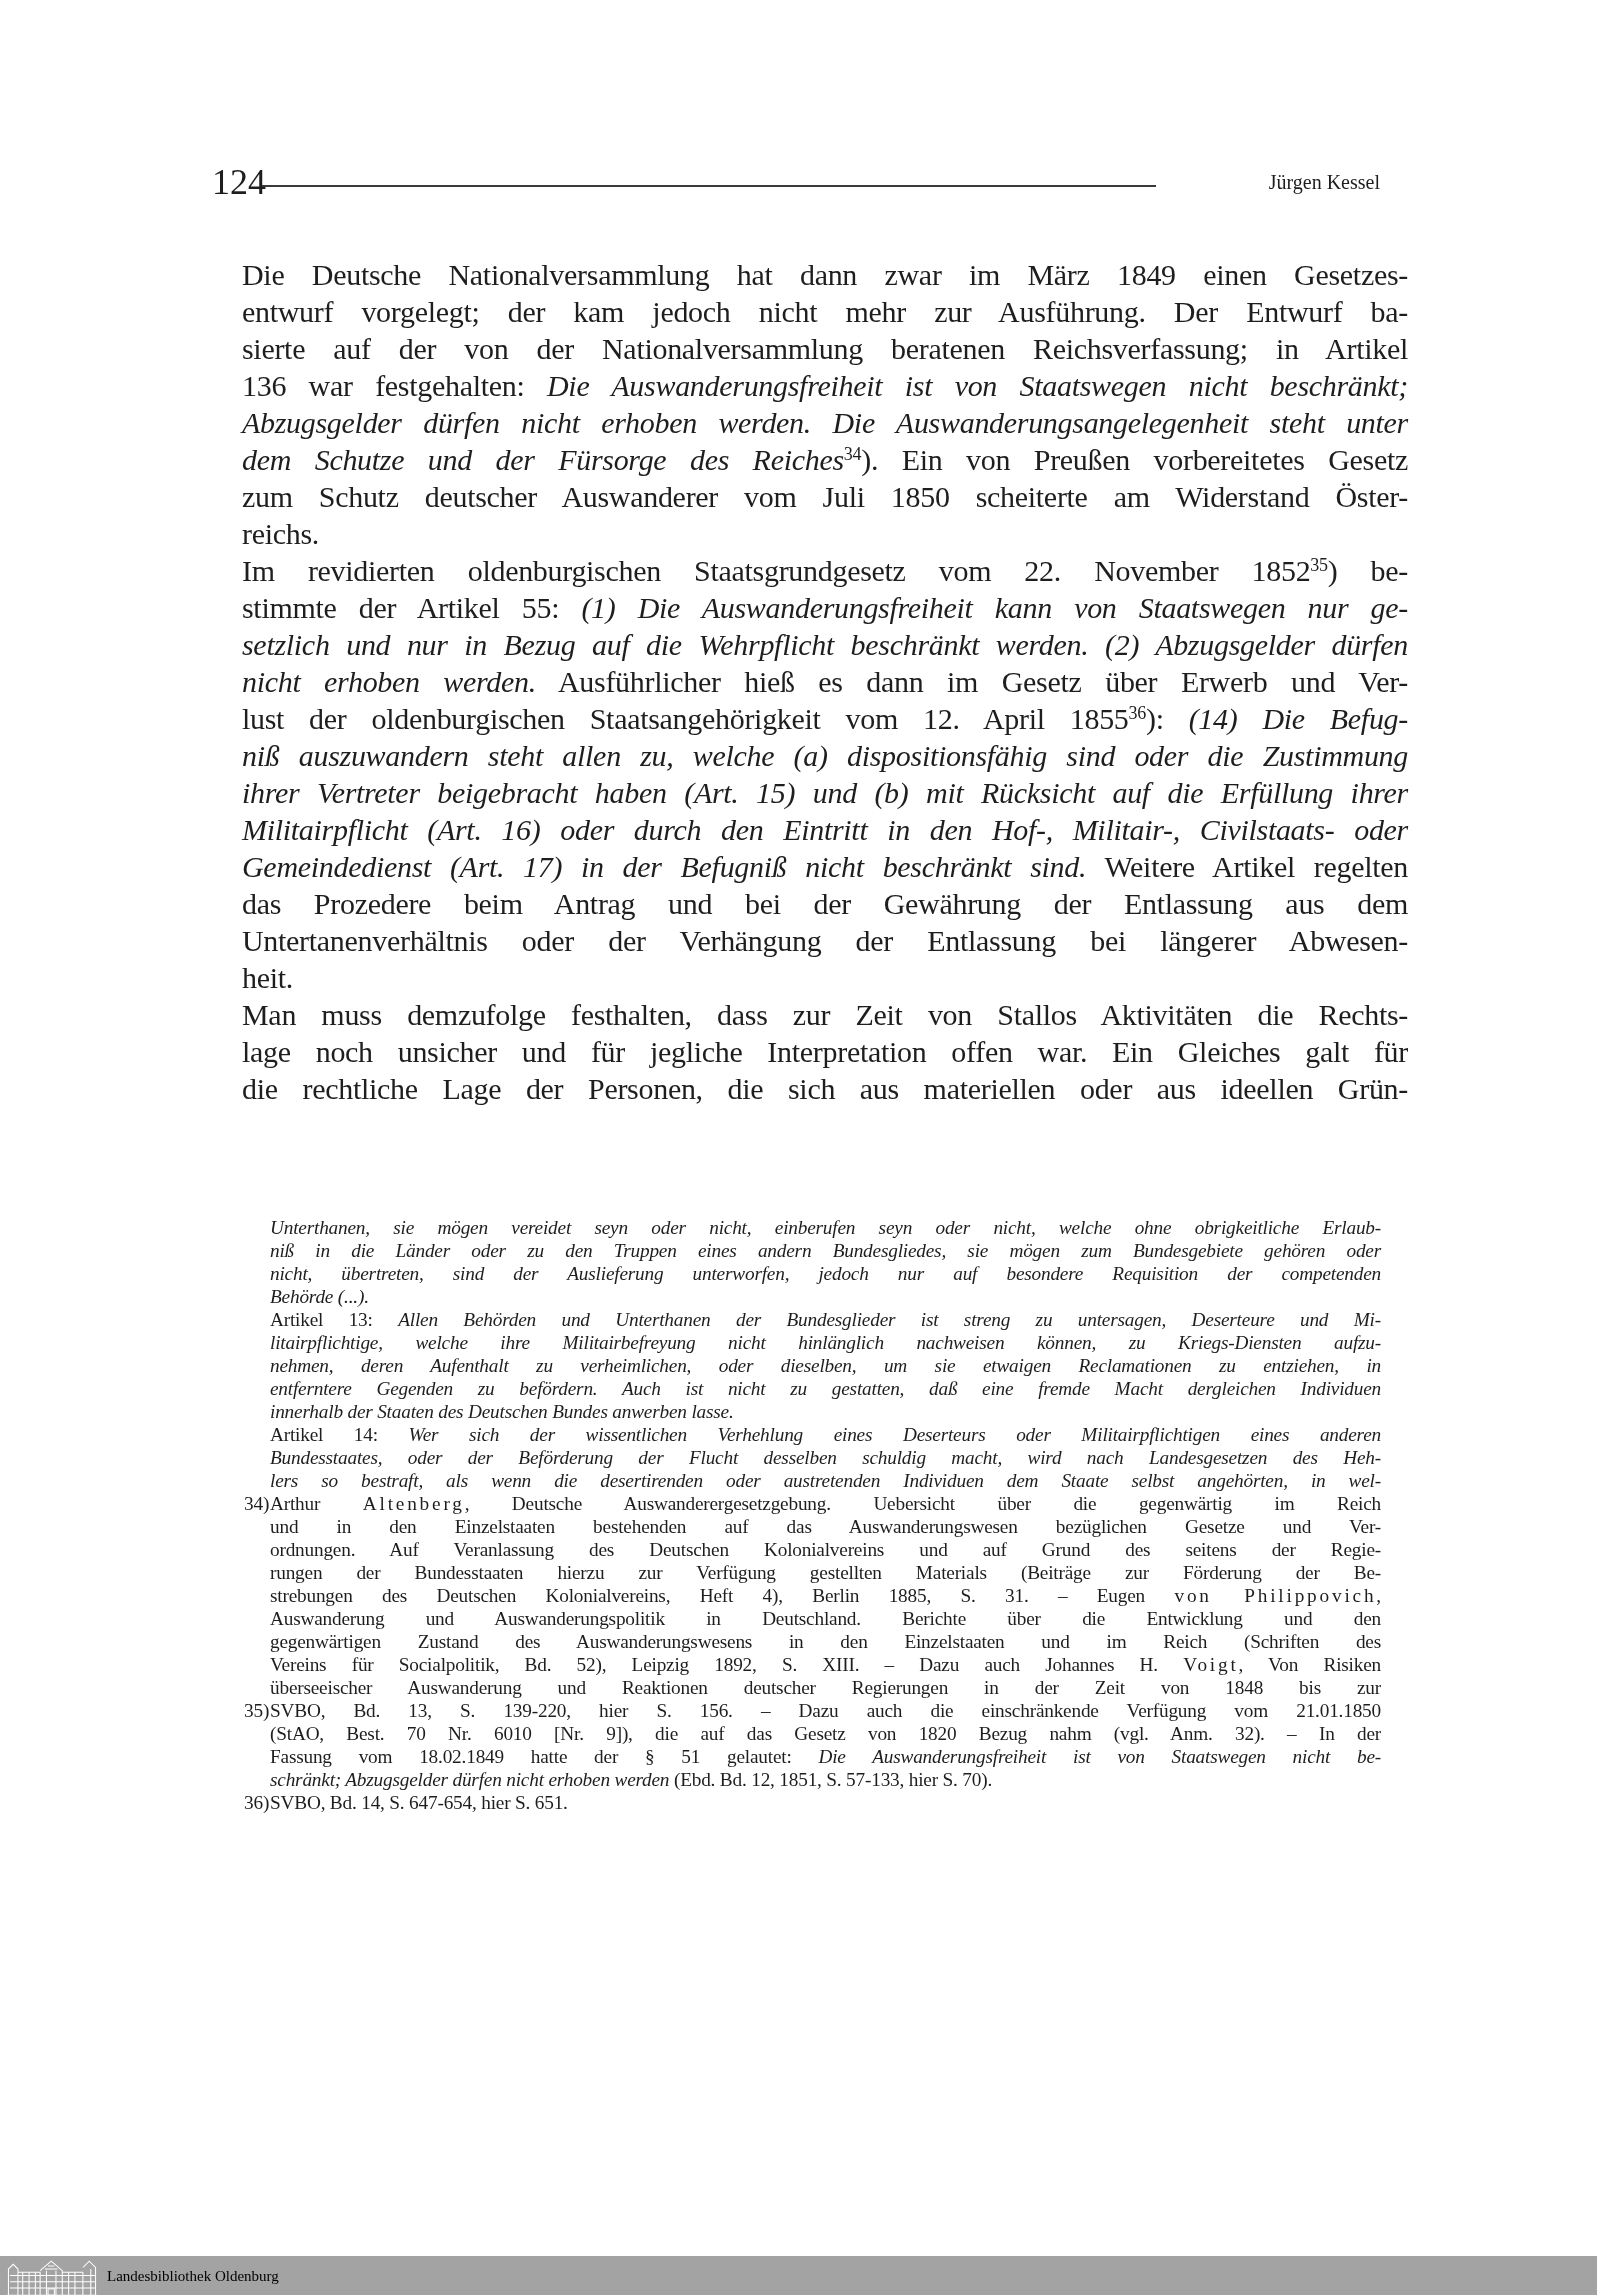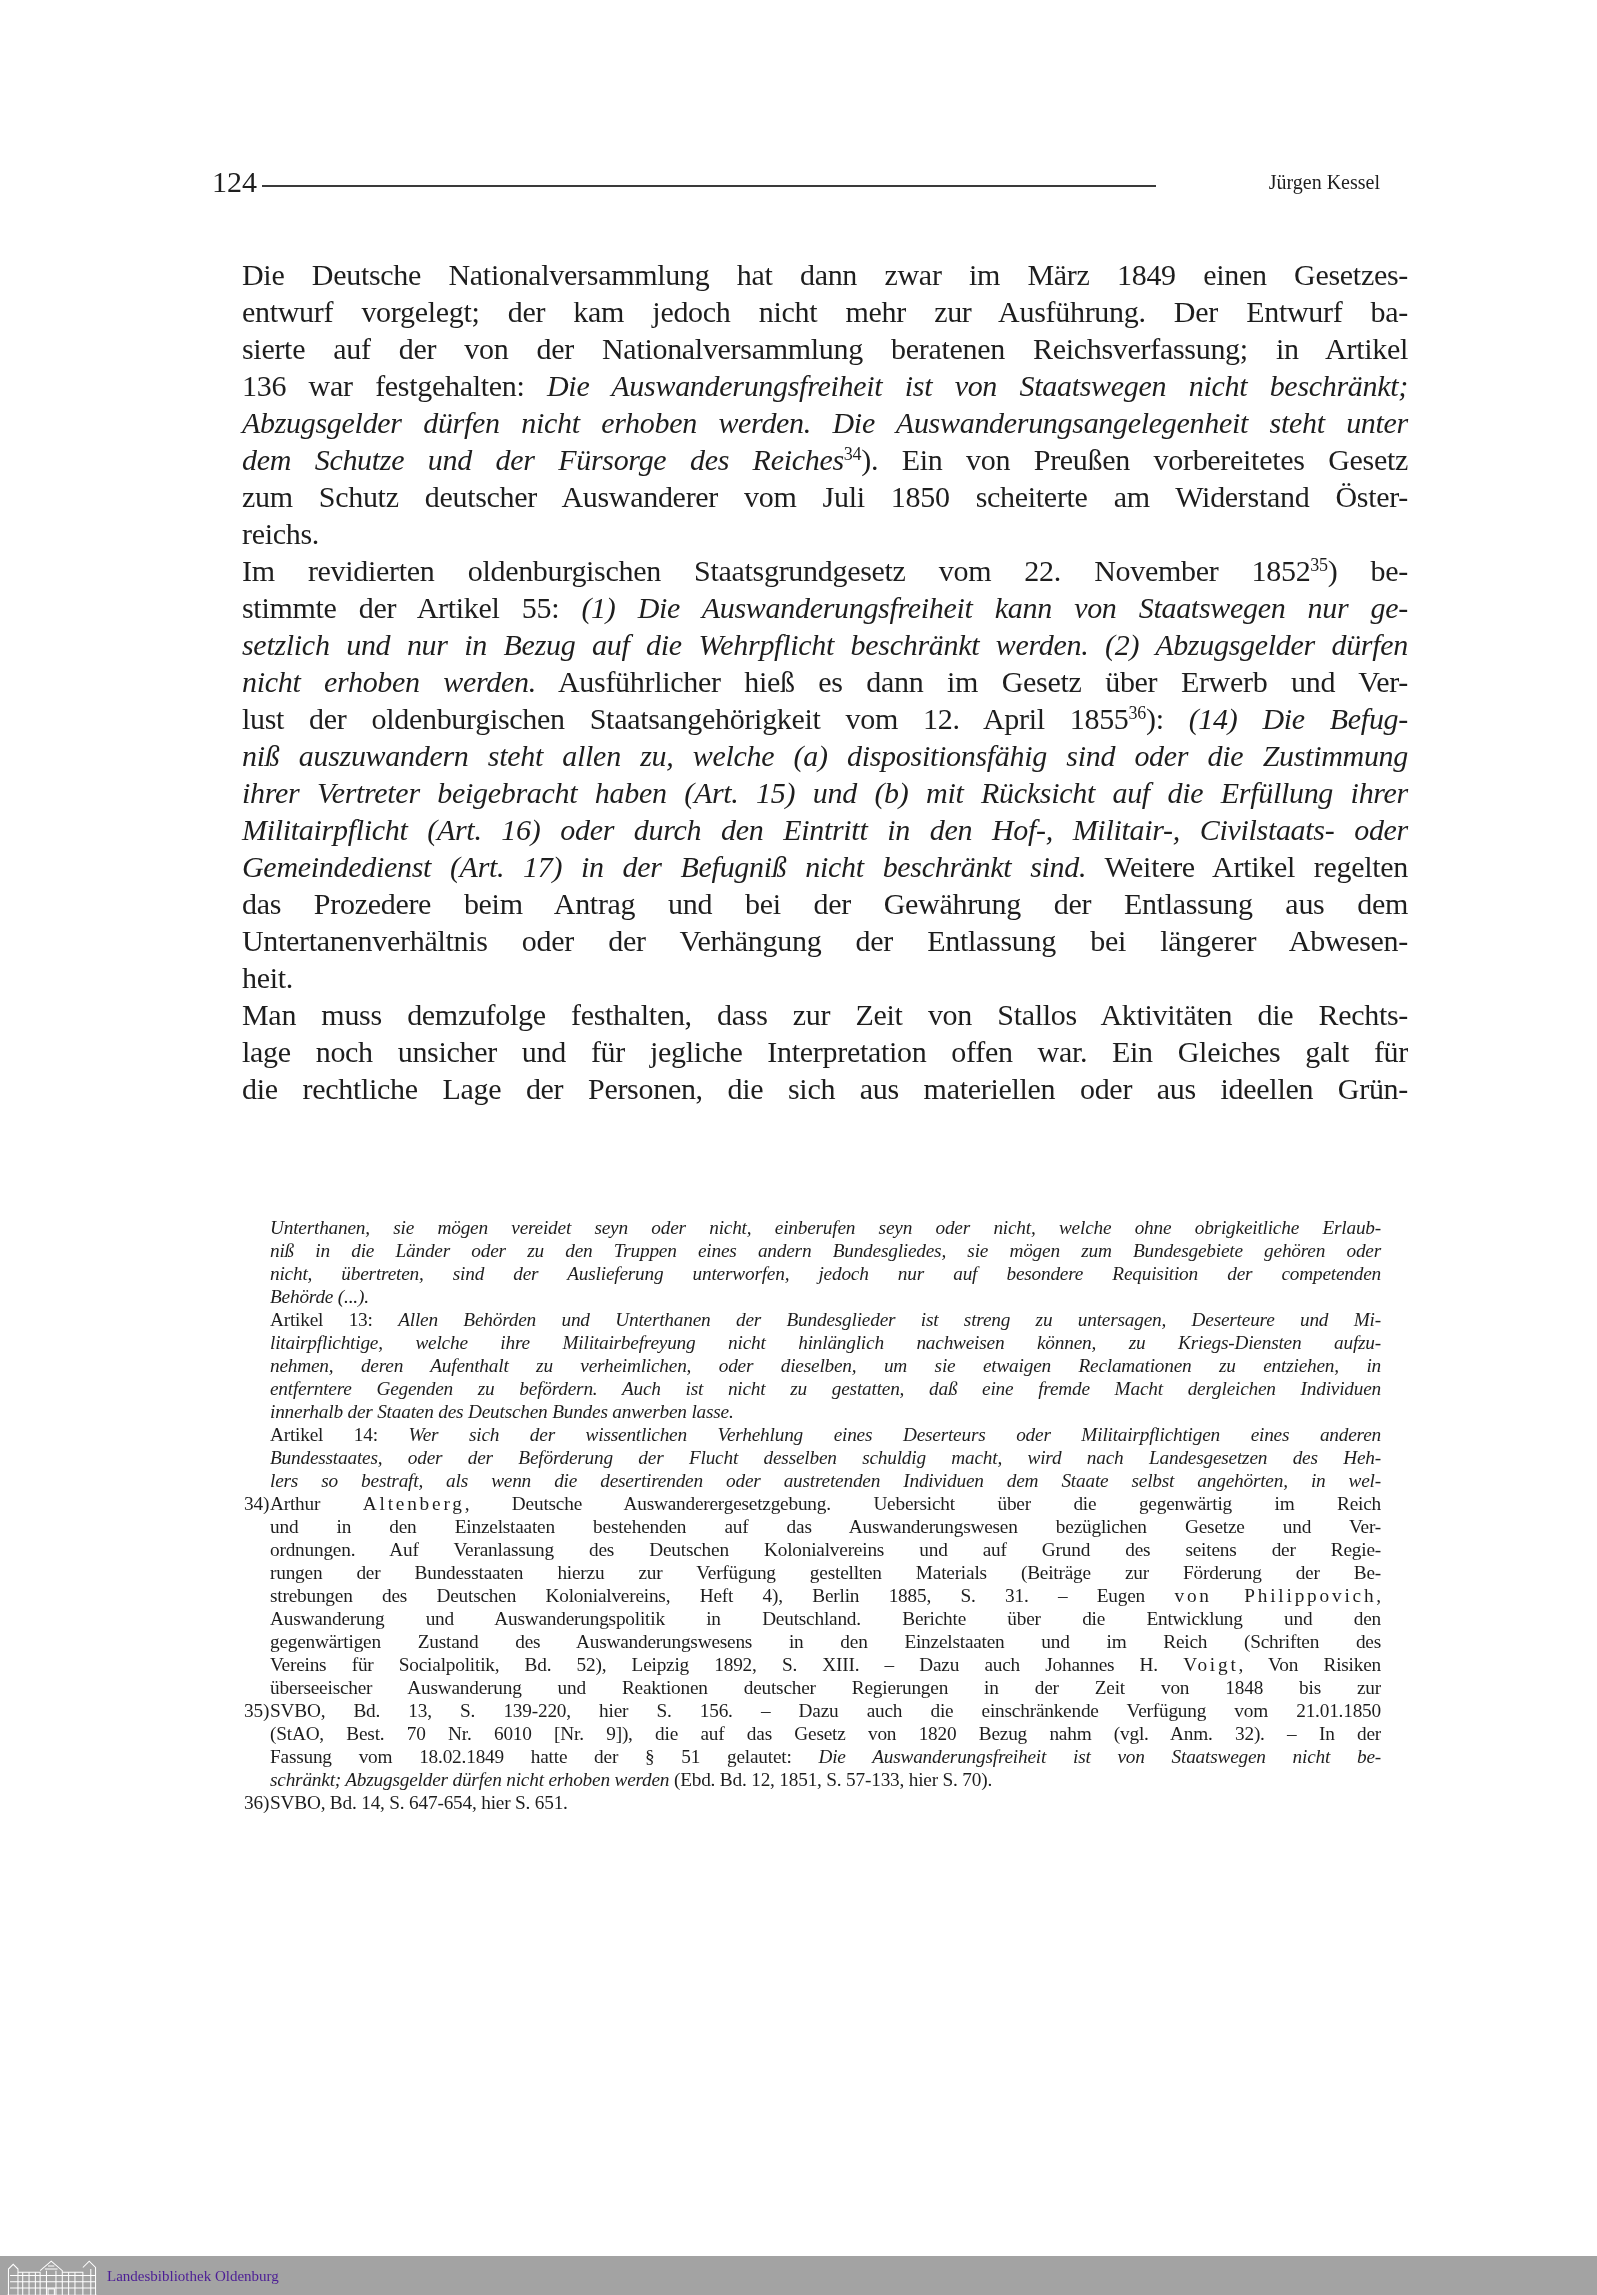--- a/index.html
+++ b/index.html
@@ -5,21 +5,21 @@
   html, body { margin: 0; padding: 0; }
   body {
     width: 1597px; height: 2295px; position: relative; overflow: hidden;
     background: #ffffff; color: #1e1e1e;
     font-family: "Liberation Serif", "DejaVu Serif", serif;
   }
   .page { position: absolute; left: 0; top: 0; width: 1597px; height: 2256px; background: #fff; }
 
   
   .header { position: absolute; left: 212px; top: 162px; width: 1168px; height: 40px; }
-  .header .pno { position: absolute; left: 0; top: 0; font-size: 30px; line-height: 40px; }
+  .header .pno { position: absolute; left: 0; top: 0; font-size: 36px; line-height: 40px; }
   .header .rule { position: absolute; left: 50px; right: 224px; top: 23px; height: 1.6px; background: #3a3a3a; }
   .header .author { position: absolute; right: 0; top: 0; font-size: 20px; line-height: 40px; }
 
   
   .body { position: absolute; left: 214px; top: 256px; width: 1166px; margin-left: 28px; }
   .line {
     display: block; height: 37px; line-height: 37px; font-size: 30px;
     white-space: nowrap; text-align: justify; text-align-last: justify;
     letter-spacing: -0.3px;
   }
@@ -36,21 +36,21 @@
   }
   .fline.last { text-align-last: left; }
   .fcont { padding-left: 54px; }
   .fnote { position: relative; padding-left: 54px; }
   .fnote .fnum { position: absolute; left: 0; top: 0; margin-left: 28px; }
   .spaced { letter-spacing: 2.8px; }
 
   
   .footer-bar { position: absolute; left: 0; top: 2256px; width: 1597px; height: 40px; background: #a3a3a3; }
   .footer-bar .logo { position: absolute; left: 4.8px; top: 1.6px; width: 94px; height: 38px; }
-  .footer-bar .lib { position: absolute; left: 107px; top: 8px; font-size: 15px; line-height: 24px; color: #4c1d95; }
+  .footer-bar .lib { position: absolute; left: 107px; top: 8px; font-size: 15px; line-height: 24px; color: #000000; }
 </style>
 </head>
 <body>
 
 <div class="page">
 
   <div class="header">
     <span class="pno">124</span>
     <div class="rule"></div>
     <span class="author">Jürgen Kessel</span>

